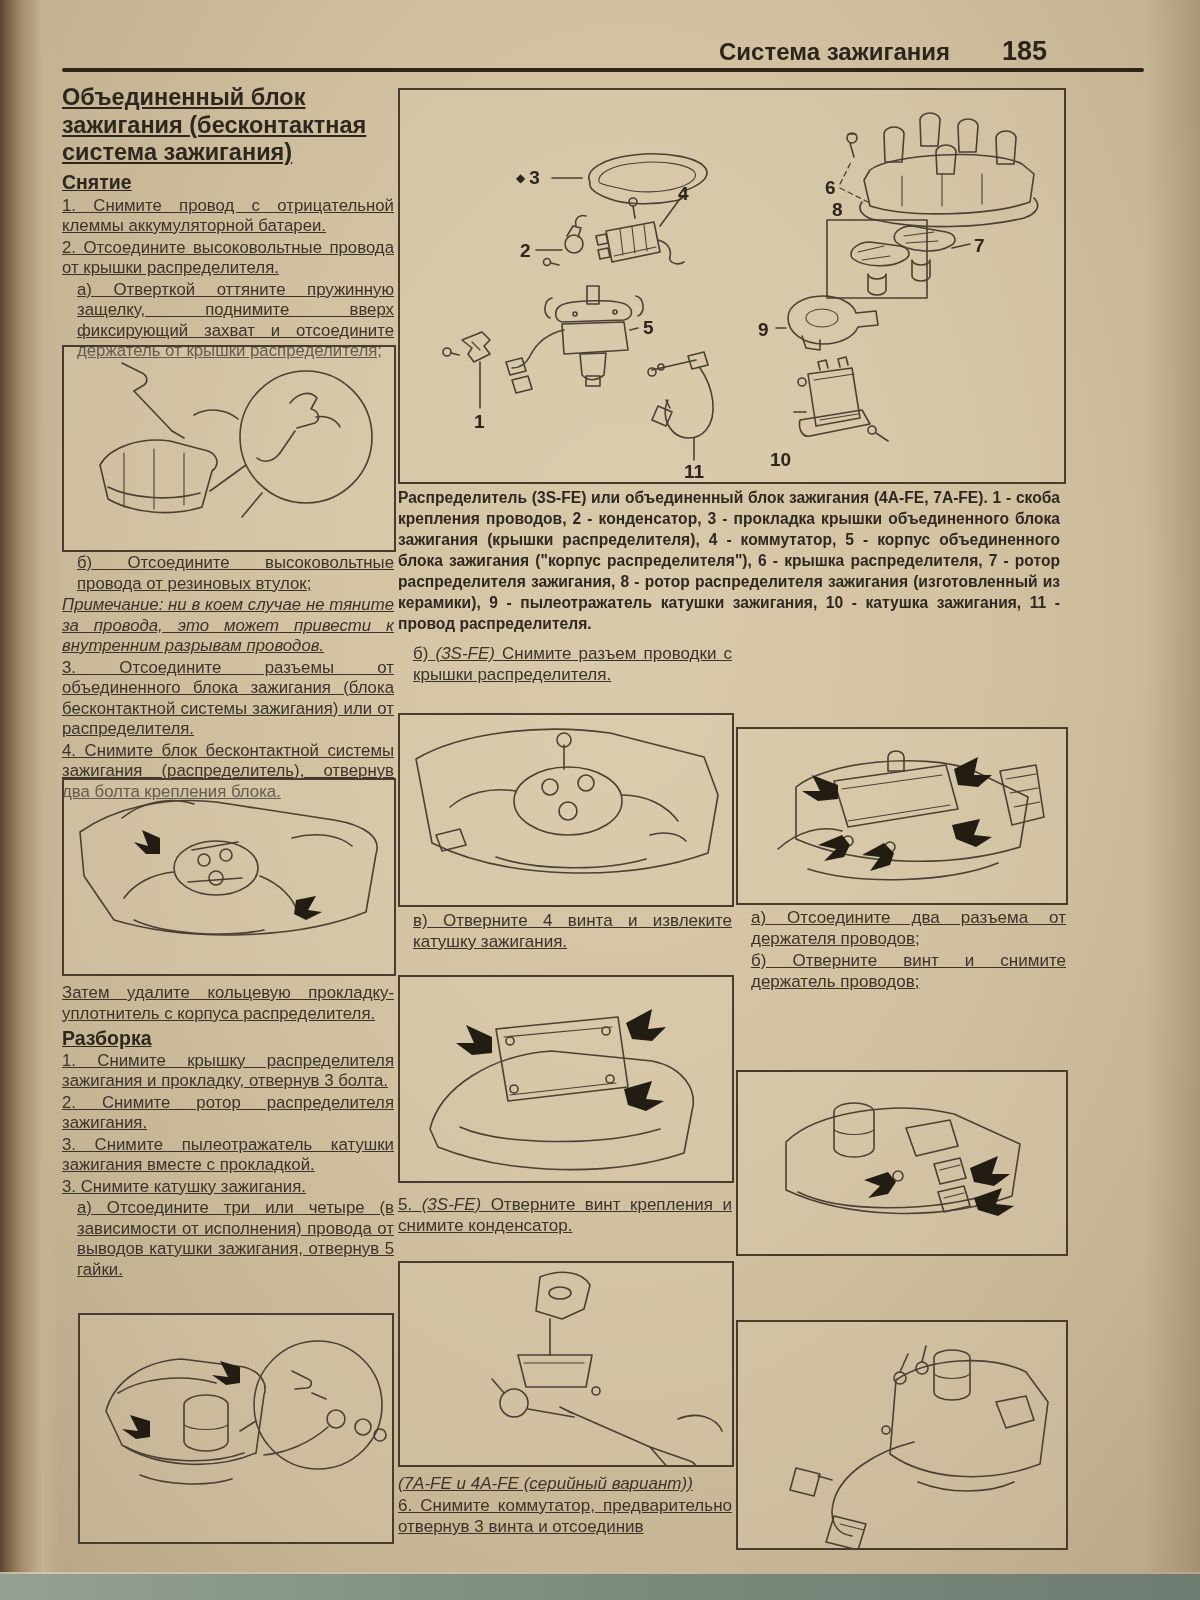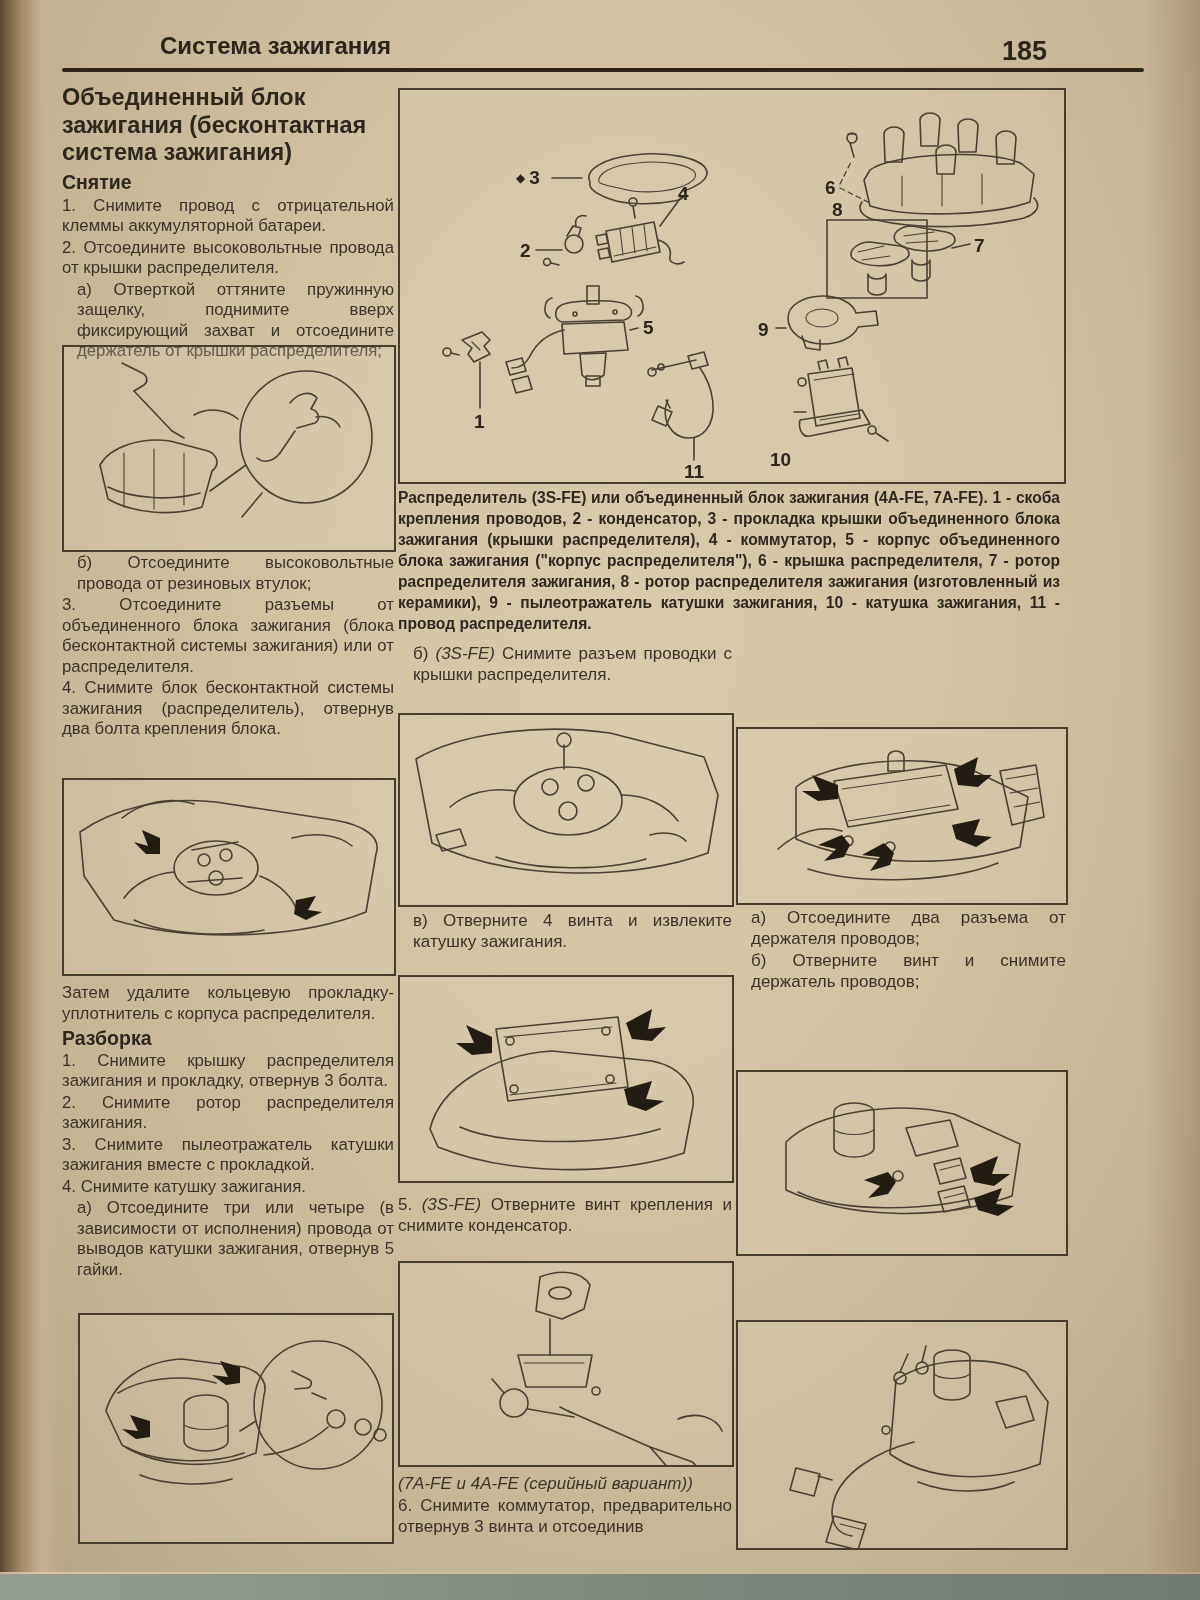--- a/index.html
+++ b/index.html
@@ -7,28 +7,28 @@
     font-family:"Liberation Sans","DejaVu Sans",sans-serif;color:#3b332a;
     background:
       linear-gradient(90deg, #57452f 0px, #7d6649 9px, #a68d6c 22px, #c5b292 42px, rgba(197,178,146,0) 60px),
       linear-gradient(270deg, rgba(140,118,88,.45) 0px, rgba(140,118,88,0) 55px),
       radial-gradient(ellipse at 52% 38%, #d9caab 0%, #d2c2a2 40%, #c6b595 72%, #b5a384 100%);
   }
   .table-strip{position:absolute;left:0;right:0;bottom:0;height:26px;
     background:linear-gradient(90deg,#93a093,#7b897d 55%,#6e7c71);}
   .page-bottom-edge{position:absolute;left:0;right:0;bottom:24px;height:4px;
     background:linear-gradient(90deg,#d8cdb2,#baa98a);opacity:.8;}
-  .hdr-title{position:absolute;left:160px;top:32px;width:790px;text-align:left;
+  .hdr-title{position:absolute;left:160px;top:38px;width:790px;text-align:right;
     font-size:24px;font-weight:bold;color:#2c251c;}
   .hdr-num{position:absolute;left:1002px;top:36px;font-size:27px;font-weight:bold;color:#2c251c;}
   .hdr-rule{position:absolute;left:62px;top:68px;width:1082px;height:4px;background:#2c261d;border-radius:2px;}
   .blk{position:absolute;}
   .body-txt{font-size:16.8px;line-height:20.5px;text-align:justify;}
   .mid-txt{font-size:17px;line-height:21px;text-align:justify;}
-  p{margin:0 0 1px 0;}
+  p{margin:0 0 1px 0;text-decoration:underline;}
   .sub{padding-left:15px;}
   .h-title{font-size:23.5px;line-height:27.5px;font-weight:bold;color:#2e271e;margin:0 0 3px 0;text-align:left;}
   .h-sec{font-size:19.5px;font-weight:bold;color:#2e271e;margin:4px 0 2px 0;text-align:left;}
   .it{font-style:italic;}
   .ul{text-decoration:underline;}
   .figure{position:absolute;border:2px solid #473d2f;background:rgba(222,210,184,.25);}
   .cap{position:absolute;font-weight:bold;font-size:15.6px;line-height:21px;text-align:justify;color:#2f2820;}
   .dlabel{position:absolute;font-weight:bold;font-size:19px;color:#2d261d;line-height:1;}
   .dmark{font-size:12px;vertical-align:2px;margin-right:4px;}
   svg{display:block;}
@@ -72,20 +72,21 @@
       <path d="M44,140c24,12 64,14 92,6"></path>
       <path d="M58,16l20,10c6,3 6,9 2,12l-10,6"></path>
       <path d="M70,44l38,40"></path>
       <path d="M108,84l12,7"></path>
       <path d="M130,68c14-8 32-6 44,4"></path>
     </svg>
   </div>
 
   <div class="blk body-txt" style="left:62px;top:553px;width:332px;">
     <p class="sub">б) Отсоедините высоковольтные провода от резиновых втулок;</p>
+    <p class="it"><span class="ul">Примечание</span><span>: ни в коем случае не тяните за провода, это может привести к внутренним разрывам проводов.</span></p>
     <p>3. Отсоедините разъемы от объединенного блока зажигания (блока бесконтактной системы зажигания) или от распределителя.</p>
     <p>4. Снимите блок бесконтактной системы зажигания (распределитель), отвернув два болта крепления блока.</p>
   </div>
 
   <div class="figure" style="left:62px;top:778px;width:330px;height:194px;">
     <svg class="ln" width="330" height="194" viewBox="0 0 330 194">
       <path d="M16,52c34-24 86-36 136-30l118,18c30,5 48,17 42,34l-10,58c-70,28-178,30-252,8l-30-44z"></path>
       <path d="M58,38c20-16 48-22 72-14"></path>
       <path d="M228,58c22-6 46-4 60,8"></path>
       <ellipse cx="152" cy="88" rx="42" ry="27"></ellipse>
@@ -101,21 +102,21 @@
       <polygon class="blkfill" points="232,120 252,116 244,130 258,132 242,140 230,134"></polygon>
     </svg>
   </div>
 
   <div class="blk body-txt" style="left:62px;top:983px;width:332px;">
     <p>Затем удалите кольцевую прокладку-уплотнитель с корпуса распределителя.</p>
     <p class="h-sec">Разборка</p>
     <p>1. Снимите крышку распределителя зажигания и прокладку, отвернув 3 болта.</p>
     <p>2. Снимите ротор распределителя зажигания.</p>
     <p>3. Снимите пылеотражатель катушки зажигания вместе с прокладкой.</p>
-    <p>4. Снимите катушку зажигания.</p>
+    <p>3. Снимите катушку зажигания.</p>
     <p class="sub">а) Отсоедините три или четыре (в зависимости от исполнения) провода от выводов катушки зажигания, отвернув 5 гайки.</p>
   </div>
 
   <div class="figure" style="left:78px;top:1313px;width:312px;height:227px;">
     <svg class="ln" width="312" height="227" viewBox="0 0 312 227">
       <circle cx="238" cy="90" r="64"></circle>
       <path d="M212,56l16,8c5,2 4,8-1,9l-12,1"></path>
       <circle cx="256" cy="104" r="9"></circle>
       <circle cx="283" cy="112" r="8"></circle>
       <circle cx="300" cy="120" r="6"></circle>

